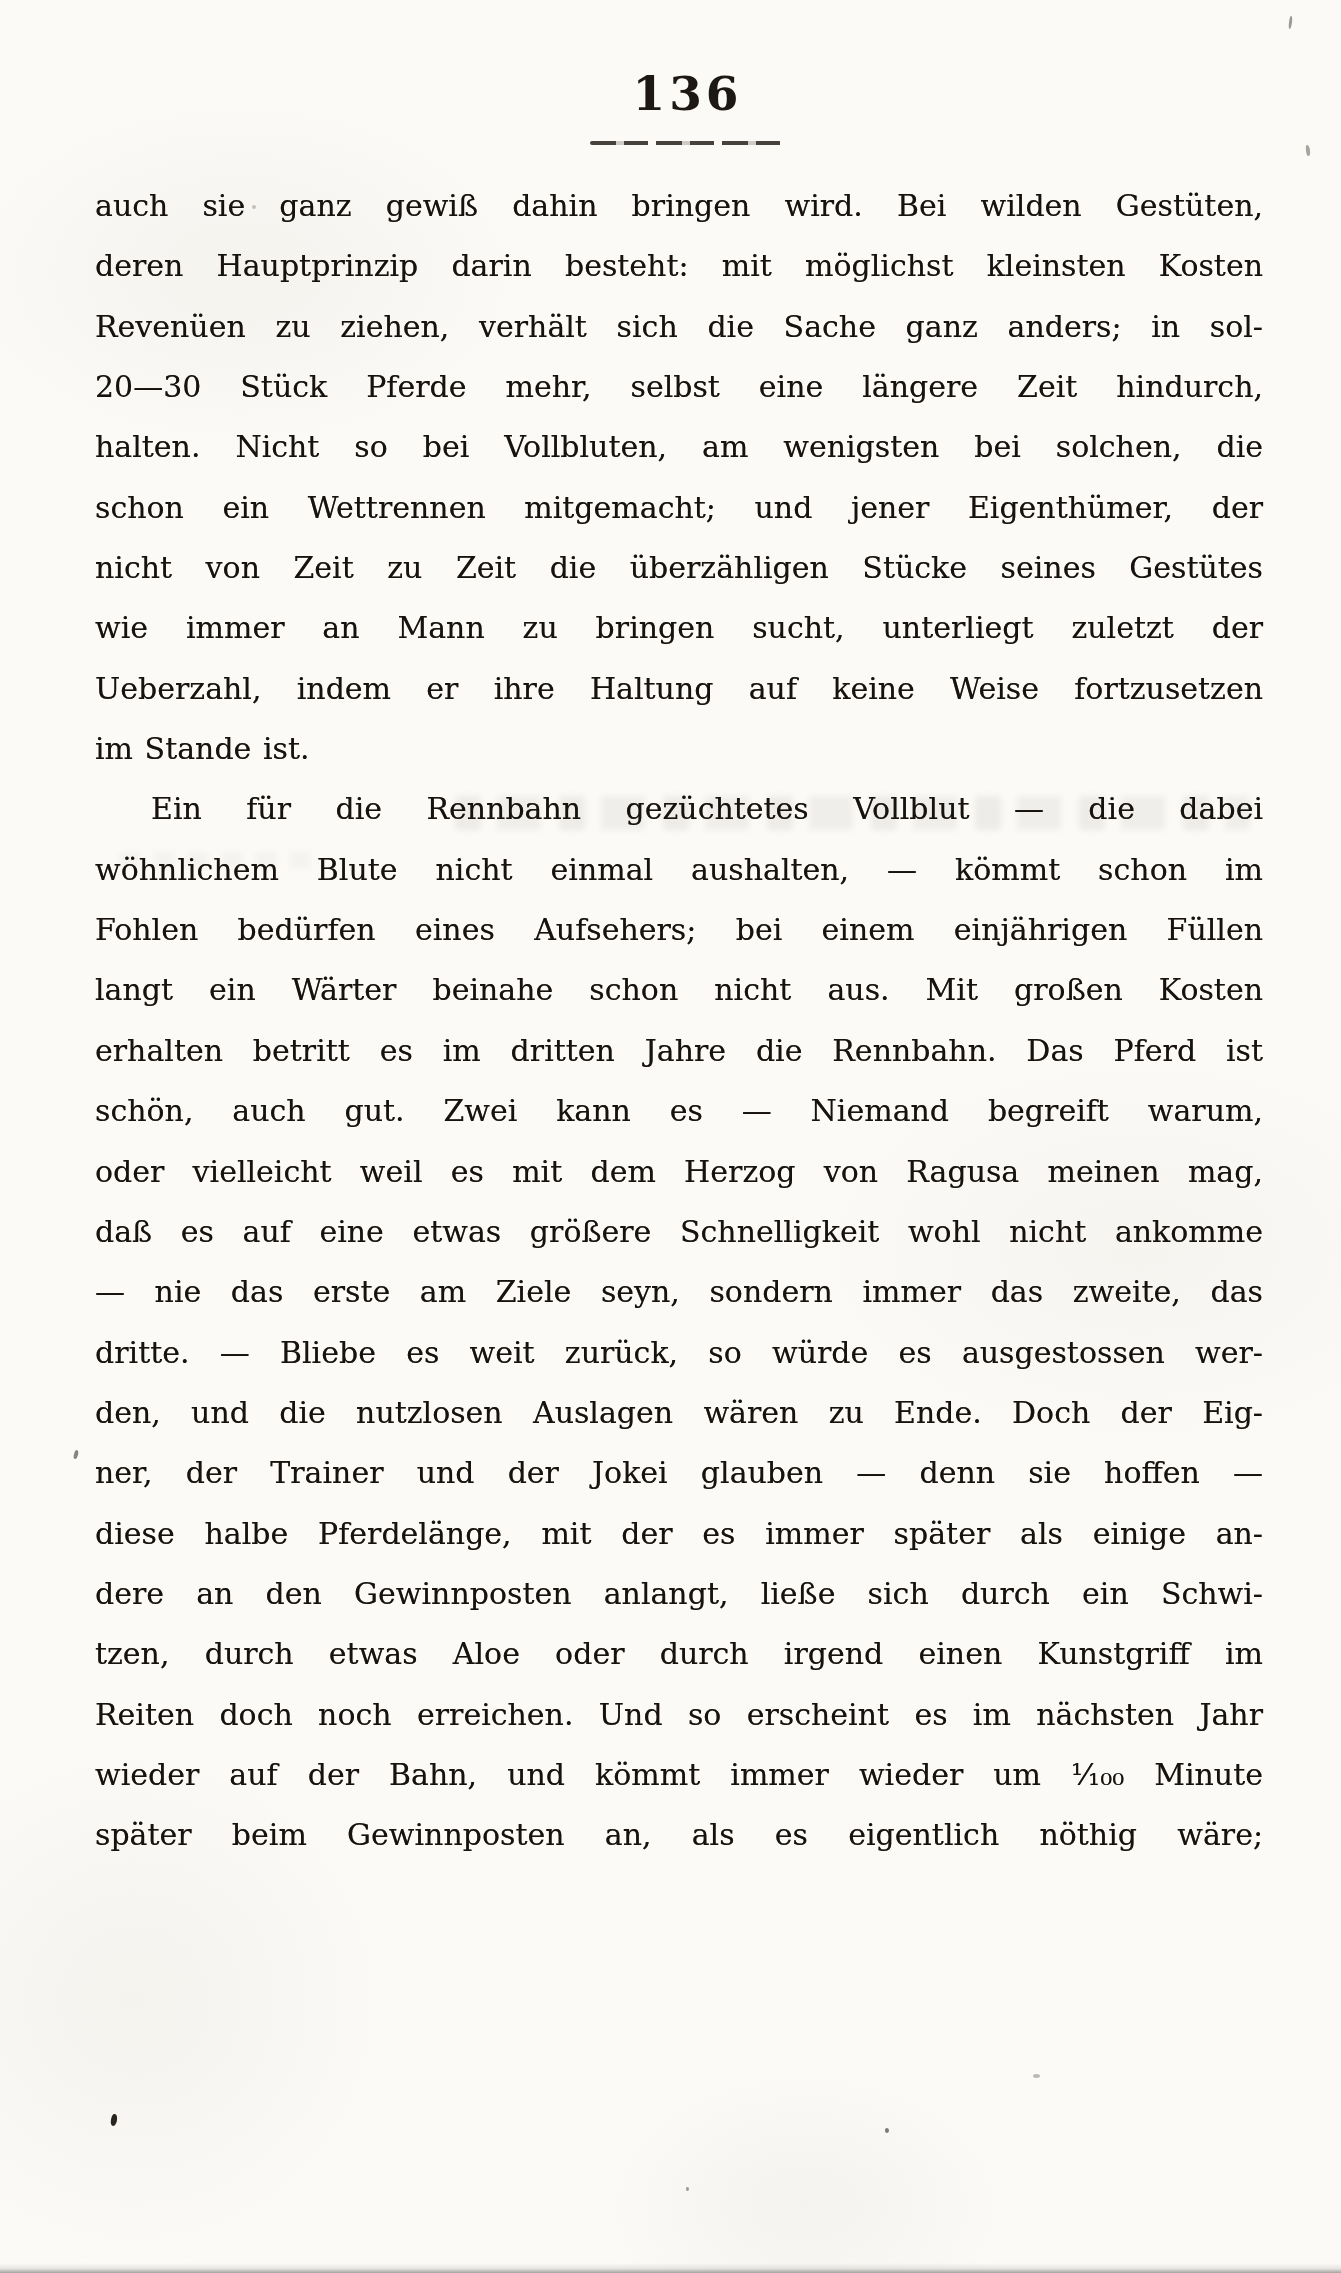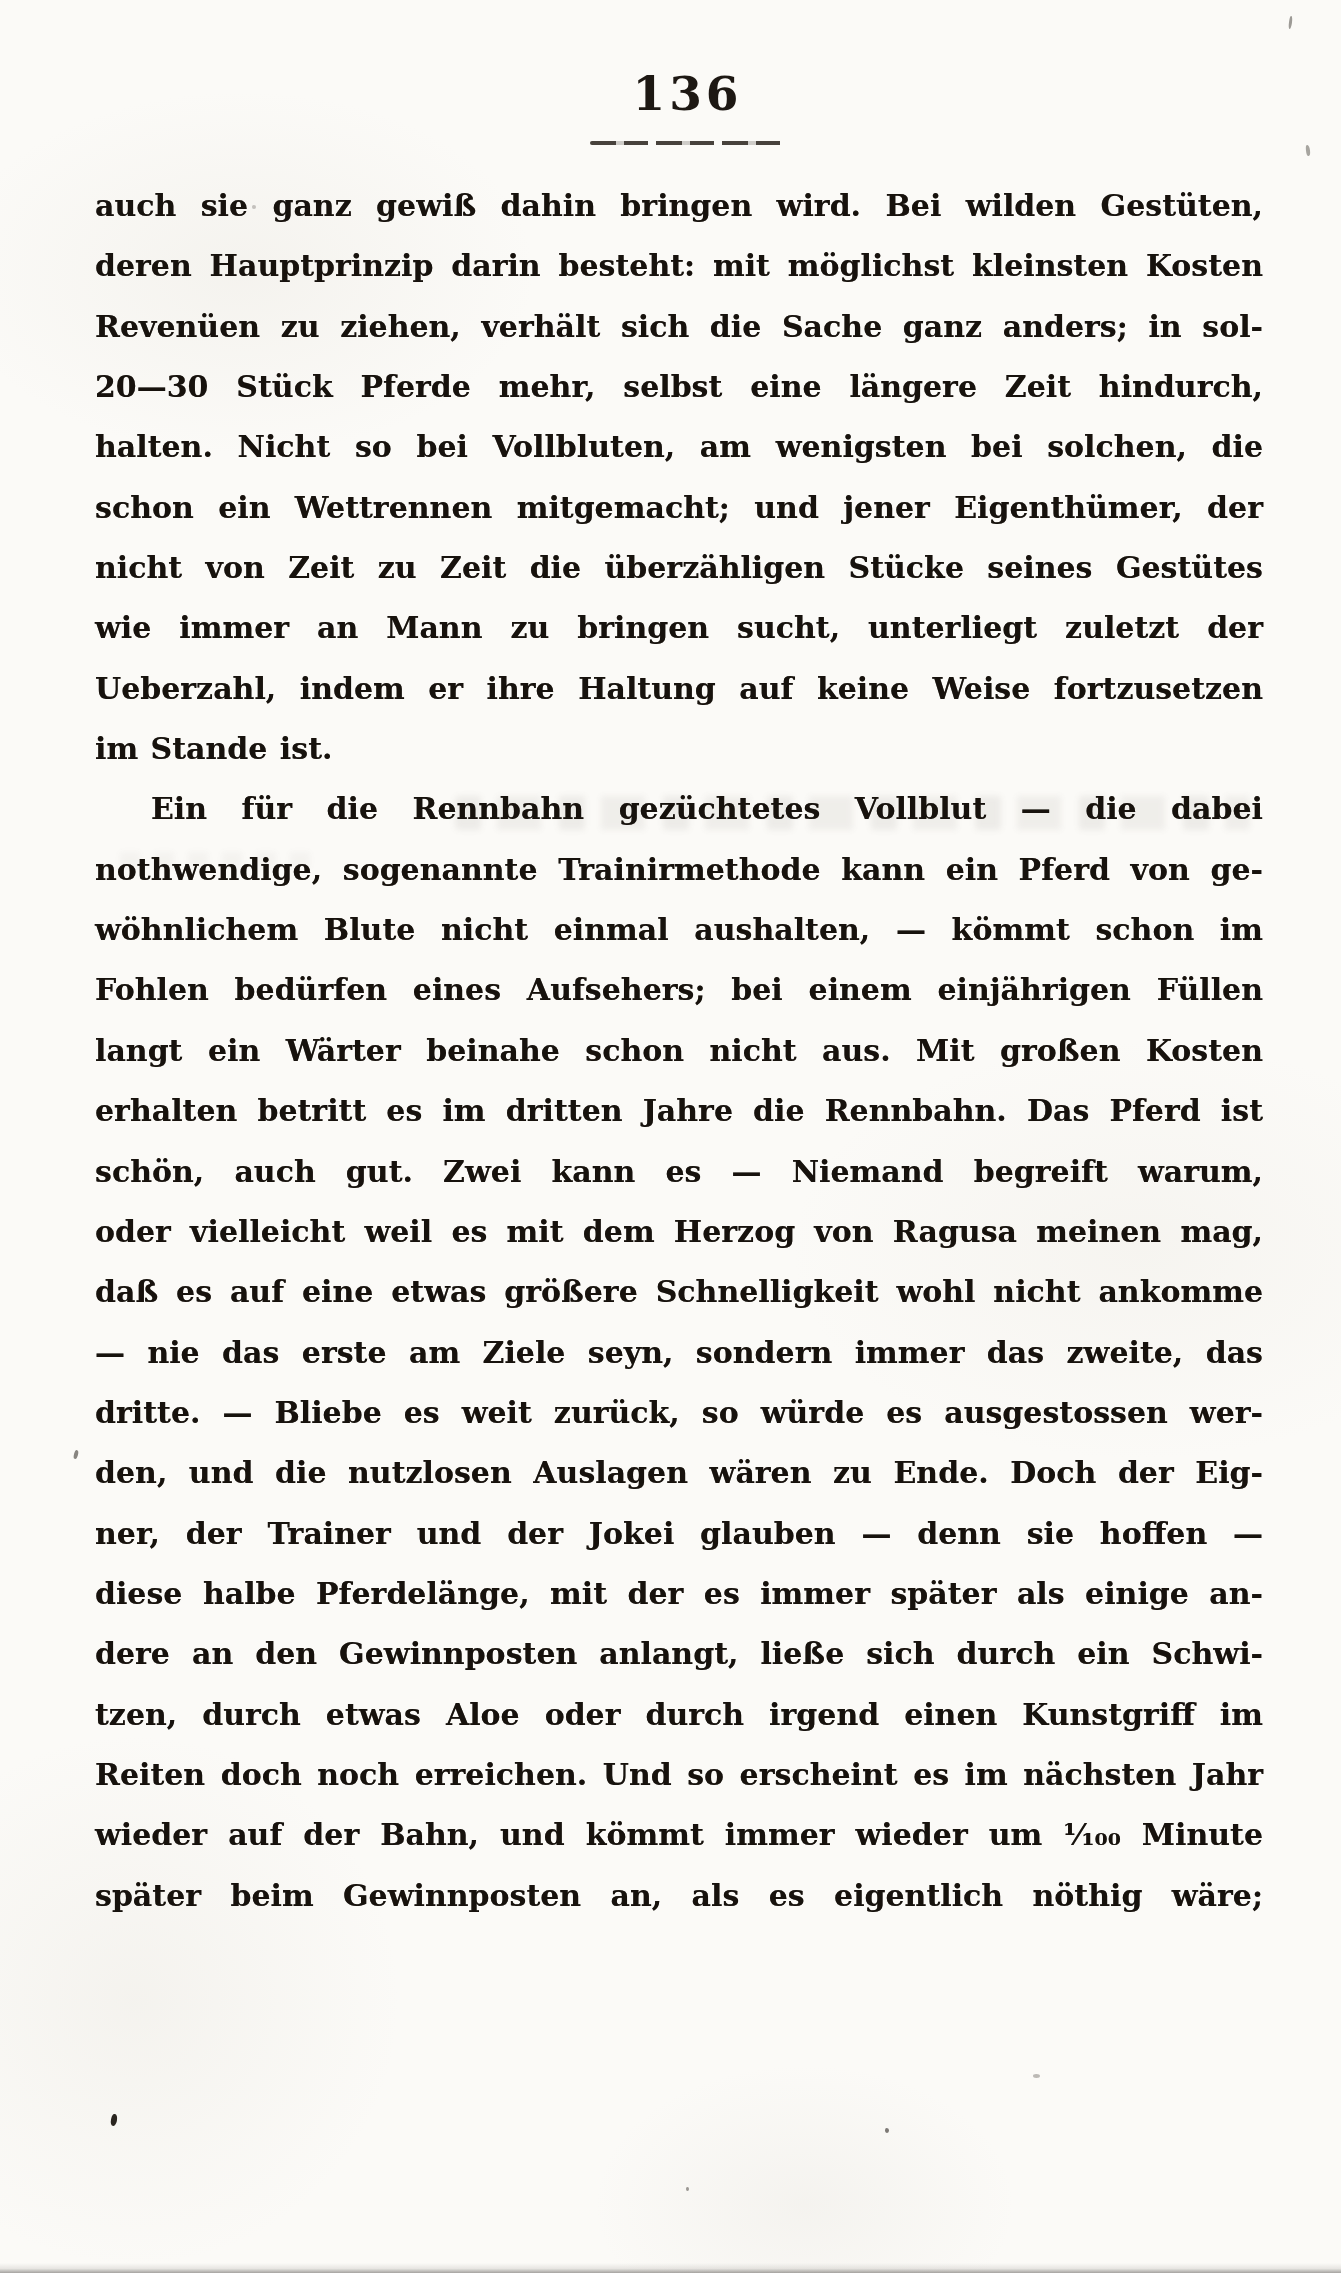--- a/index.html
+++ b/index.html
@@ -27,21 +27,21 @@
   }
   .header-rule{
     position:absolute;top:141px;left:590px;width:196px;height:4px;
     background:
       repeating-linear-gradient(90deg,#38322c 0 26px,rgba(56,50,44,.25) 26px 34px,#38322c 34px 58px,transparent 58px 66px);
     border-radius:2px;
     opacity:.92;
   }
   .text-block{
     position:absolute;left:95px;top:176px;width:1168px;
-    font-size:30px;font-weight:700;color:#17120d;
+    font-size:30px;font-weight:400;color:#17120d;
     text-shadow:0 0 .5px rgba(23,18,13,.55);
   }
   .line{
     height:60.35px;line-height:60.35px;
     text-align:justify;text-align-last:justify;
     word-spacing:2px;white-space:normal;overflow:visible;
   }
   .line.indent{padding-left:56px;}
   .line.no-justify{text-align:right;text-align-last:left;}
   
@@ -85,21 +85,20 @@
       <div class="line">deren Hauptprinzip darin besteht: mit möglichst kleinsten Kosten</div>
       <div class="line">Revenüen zu ziehen, verhält sich die Sache ganz anders; in sol-</div>
       <div class="line">20—30 Stück Pferde mehr, selbst eine längere Zeit hindurch,</div>
       <div class="line">halten. Nicht so bei Vollbluten, am wenigsten bei solchen, die</div>
       <div class="line">schon ein Wettrennen mitgemacht; und jener Eigenthümer, der</div>
       <div class="line">nicht von Zeit zu Zeit die überzähligen Stücke seines Gestütes</div>
       <div class="line">wie immer an Mann zu bringen sucht, unterliegt zuletzt der</div>
       <div class="line">Ueberzahl, indem er ihre Haltung auf keine Weise fortzusetzen</div>
       <div class="line no-justify">im Stande ist.</div>
       <div class="line indent">Ein für die Rennbahn gezüchtetes Vollblut — die dabei</div>
-      <div class="line">nothwendige, sogenannte Trainirmethode kann ein Pferd von ge-</div>
       <div class="line">wöhnlichem Blute nicht einmal aushalten, — kömmt schon im</div>
       <div class="line">Fohlen bedürfen eines Aufsehers; bei einem einjährigen Füllen</div>
       <div class="line">langt ein Wärter beinahe schon nicht aus. Mit großen Kosten</div>
       <div class="line">erhalten betritt es im dritten Jahre die Rennbahn. Das Pferd ist</div>
       <div class="line">schön, auch gut. Zwei kann es — Niemand begreift warum,</div>
       <div class="line">oder vielleicht weil es mit dem Herzog von Ragusa meinen mag,</div>
       <div class="line">daß es auf eine etwas größere Schnelligkeit wohl nicht ankomme</div>
       <div class="line">— nie das erste am Ziele seyn, sondern immer das zweite, das</div>
       <div class="line">dritte. — Bliebe es weit zurück, so würde es ausgestossen wer-</div>
       <div class="line">den, und die nutzlosen Auslagen wären zu Ende. Doch der Eig-</div>

